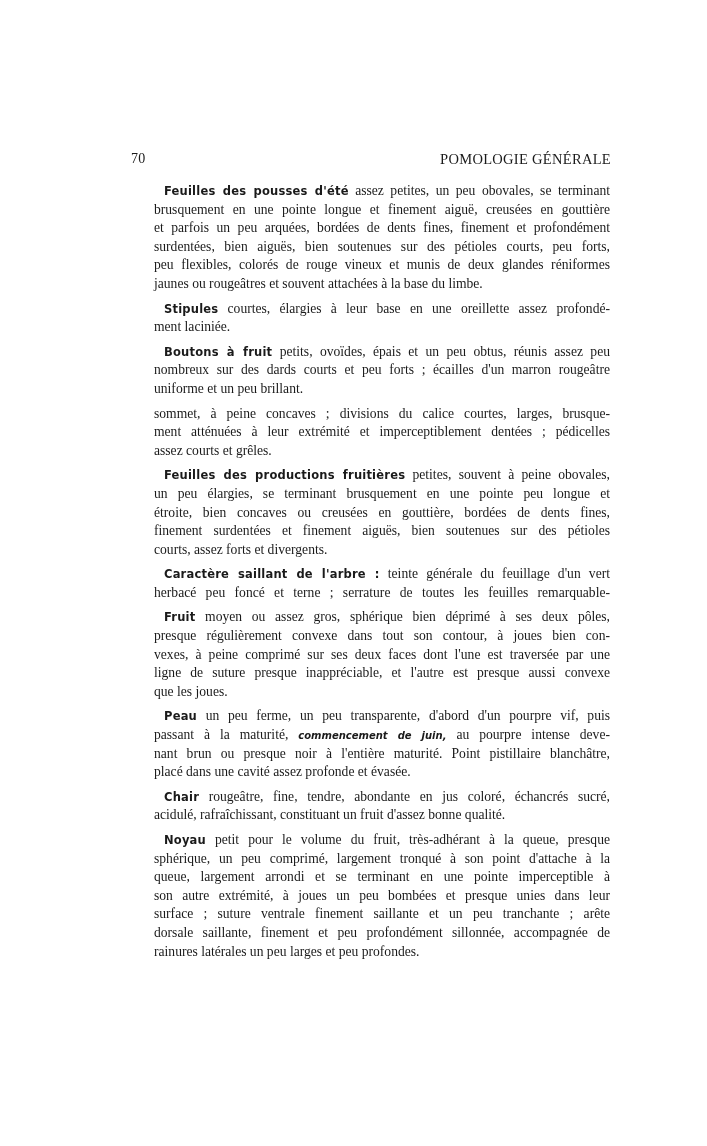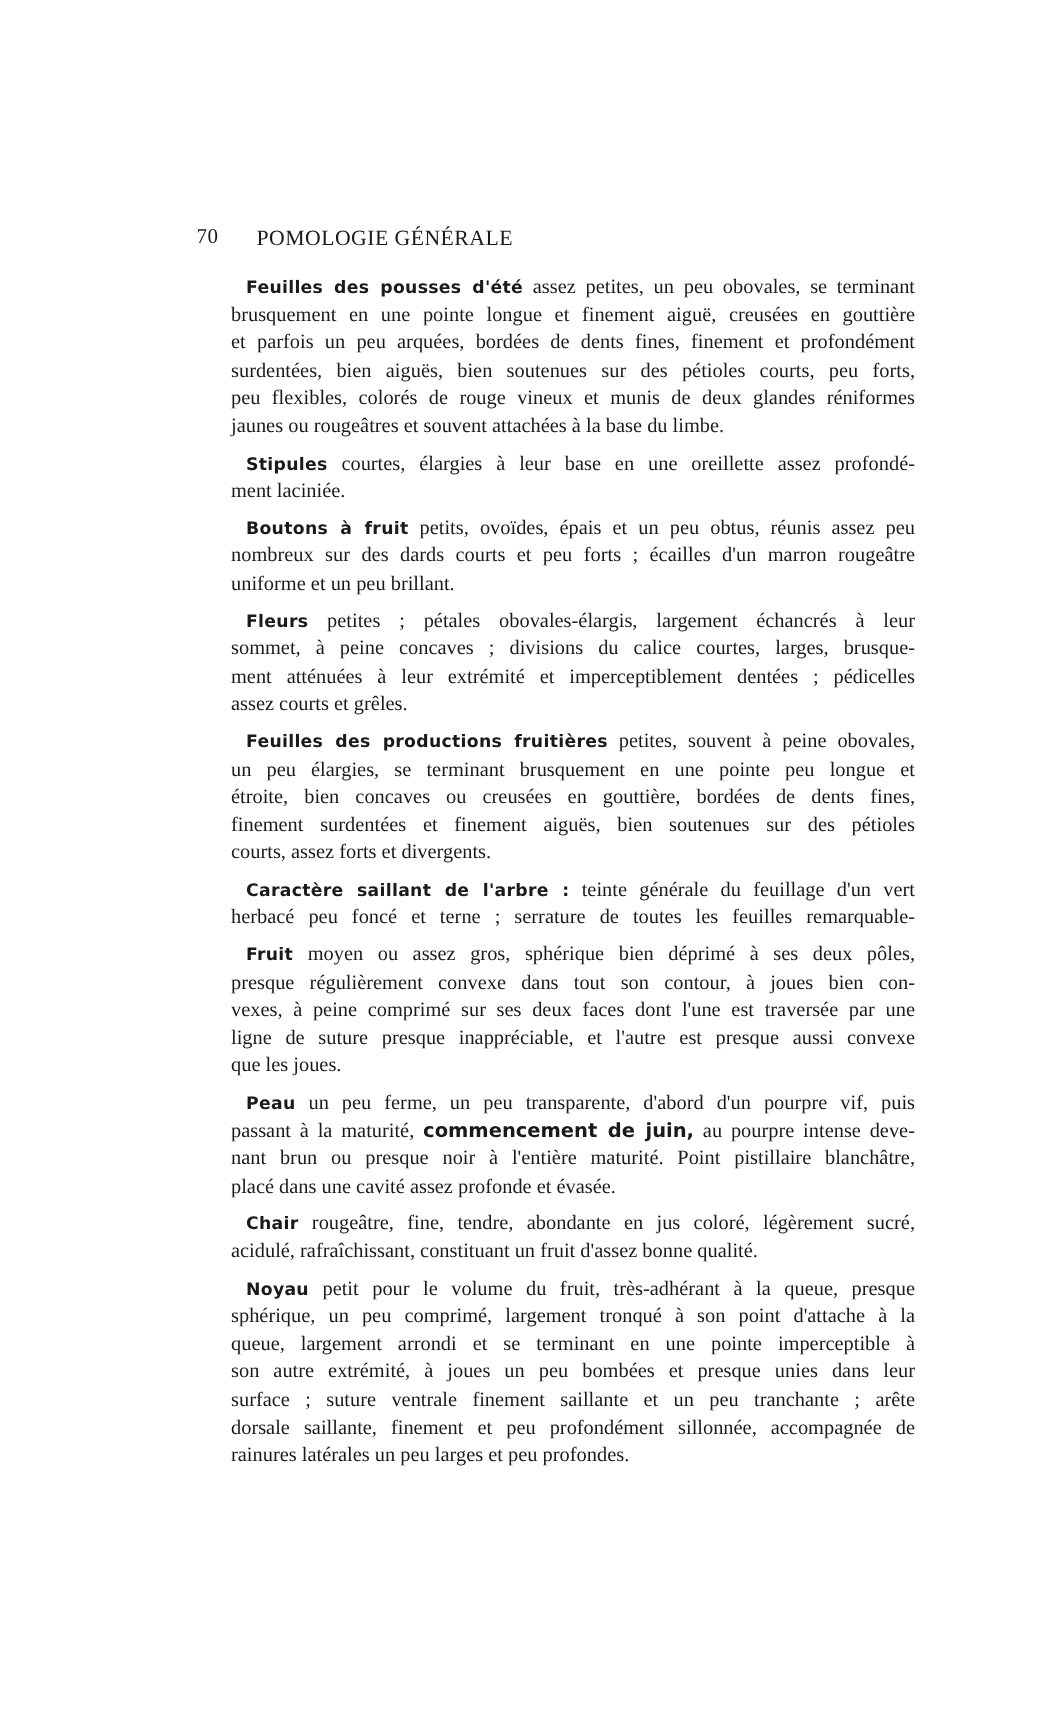--- a/index.html
+++ b/index.html
@@ -8,39 +8,40 @@
     position: absolute; left: 0; top: 0; width: 707px; height: 1146px;
     background: #ffffff;
     font-family: "Liberation Serif", "DejaVu Serif", serif;
     color: #1a1a1a;
   }
   .header {
     position: absolute; left: 131px; top: 151px; width: 480px; height: 20px;
     font-size: 14.5px; letter-spacing: 0.3px;
   }
   .page-number { position: absolute; left: 0; top: 0; font-size: 14px; }
-  .running-title { position: absolute; left: 0; right: 0; top: 0; text-align: left; padding-left: 40px; }
+  .running-title { position: absolute; left: 0; right: 0; top: 0; text-align: right; padding-left: 40px; }
   .body {
     position: absolute; left: 138px; top: 182px; width: 472px;
   }
   .para { margin: 0 0 6px 16px; }
   .line {
     display: block; height: 18.6px; line-height: 18.6px;
     font-size: 13.6px; white-space: nowrap;
     text-align: justify; text-align-last: justify;
   }
   .line.last { text-align-last: left; }
   .line.first { padding-left: 10px; }
   .term {
     font-family: "DejaVu Sans", sans-serif; font-weight: bold;
     font-size: 11.5px; letter-spacing: 0.2px;
   }
   .em-bold {
     font-family: "DejaVu Sans", sans-serif; font-weight: bold;
-    font-size: 13px;
+    font-size: 10px;
+    font-style: italic;
   }
 </style>
 </head>
 <body>
 
 <div class="page">
   <div class="header">
     <span class="page-number">70</span>
     <div class="running-title">POMOLOGIE GÉNÉRALE</div>
   </div>
@@ -61,21 +62,20 @@
       <span class="line last">ment laciniée.</span>
     </div>
 
     <div class="para">
       <span class="line first"><span class="term">Boutons à fruit</span><span> petits, ovoïdes, épais et un peu obtus, réunis assez peu</span></span>
       <span class="line">nombreux sur des dards courts et peu forts ; écailles d'un marron rougeâtre</span>
       <span class="line last">uniforme et un peu brillant.</span>
     </div>
 
     <div class="para">
-      <span class="line first"><span class="term">Fleurs</span><span> petites ; pétales obovales-élargis, largement échancrés à leur</span></span>
       <span class="line">sommet, à peine concaves ; divisions du calice courtes, larges, brusque-</span>
       <span class="line">ment atténuées à leur extrémité et imperceptiblement dentées ; pédicelles</span>
       <span class="line last">assez courts et grêles.</span>
     </div>
 
     <div class="para">
       <span class="line first"><span class="term">Feuilles des productions fruitières</span><span> petites, souvent à peine obovales,</span></span>
       <span class="line">un peu élargies, se terminant brusquement en une pointe peu longue et</span>
       <span class="line">étroite, bien concaves ou creusées en gouttière, bordées de dents fines,</span>
       <span class="line">finement surdentées et finement aiguës, bien soutenues sur des pétioles</span>
@@ -97,21 +97,21 @@
 
     <div class="para">
       <span class="line first"><span class="term">Peau</span><span> un peu ferme, un peu transparente, d'abord d'un pourpre vif, puis</span></span>
       <span class="line"><span>passant à la maturité, </span><span class="em-bold">commencement de juin,</span><span> au pourpre intense deve-</span></span>
       <span class="line">nant brun ou presque noir à l'entière maturité. Point pistillaire blanchâtre,</span>
       <span class="line last">placé dans une cavité assez profonde et évasée.</span>
     </div>
 
 
     <div class="para">
-      <span class="line first"><span class="term">Chair</span><span> rougeâtre, fine, tendre, abondante en jus coloré, légèrement sucré,</span></span>
+      <span class="line first"><span class="term">Chair</span><span> rougeâtre, fine, tendre, abondante en jus coloré, échancrés sucré,</span></span>
       <span class="line last">acidulé, rafraîchissant, constituant un fruit d'assez bonne qualité.</span>
     </div>
 
     <div class="para">
       <span class="line first"><span class="term">Noyau</span><span> petit pour le volume du fruit, très-adhérant à la queue, presque</span></span>
       <span class="line">sphérique, un peu comprimé, largement tronqué à son point d'attache à la</span>
       <span class="line">queue, largement arrondi et se terminant en une pointe imperceptible à</span>
       <span class="line">son autre extrémité, à joues un peu bombées et presque unies dans leur</span>
       <span class="line">surface ; suture ventrale finement saillante et un peu tranchante ; arête</span>
       <span class="line">dorsale saillante, finement et peu profondément sillonnée, accompagnée de</span>

